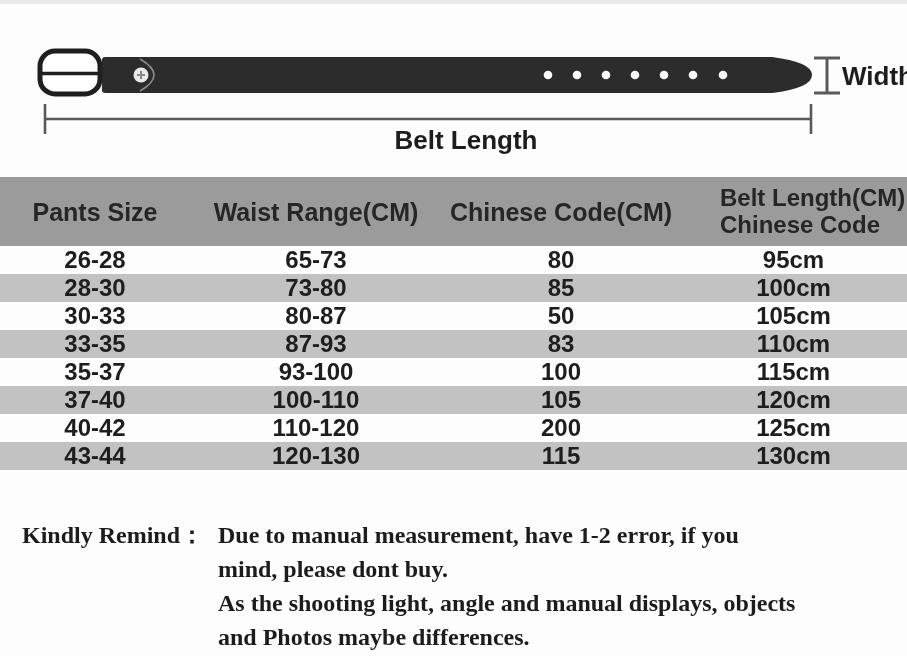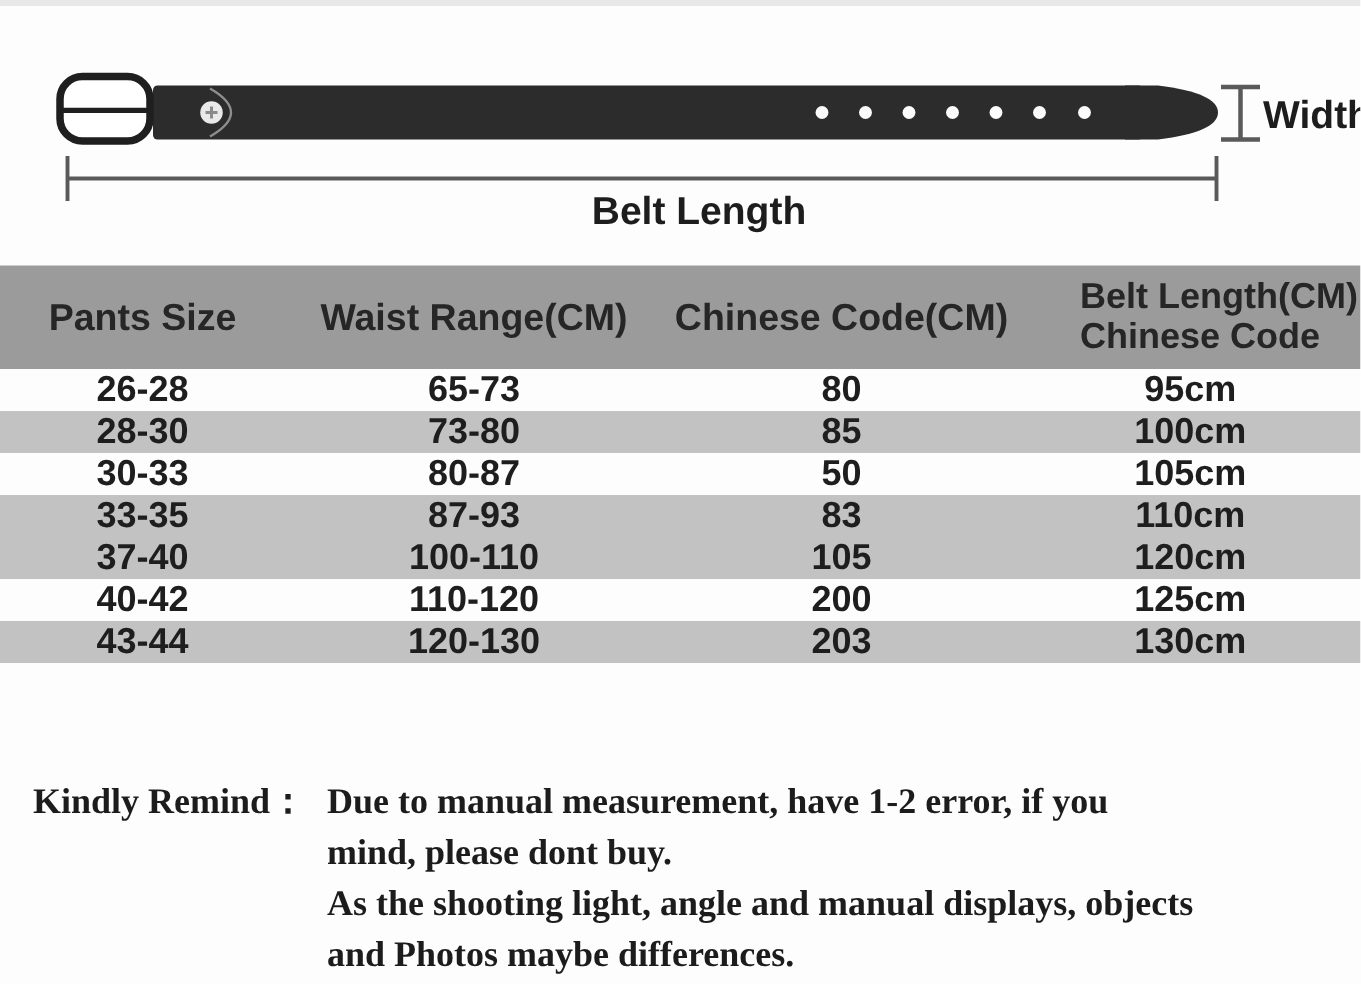--- a/index.html
+++ b/index.html
@@ -171,36 +171,42 @@
         <td>80-87</td>
         <td>50</td>
         <td>105cm</td>
       </tr>
       <tr class="alt">
         <td>33-35</td>
         <td>87-93</td>
         <td>83</td>
         <td>110cm</td>
       </tr>
+      <tr>
+        <td>35-37</td>
+        <td>93-100</td>
+        <td>100</td>
+        <td>115cm</td>
+      </tr>
       <tr class="alt">
         <td>37-40</td>
         <td>100-110</td>
         <td>105</td>
         <td>120cm</td>
       </tr>
       <tr>
         <td>40-42</td>
         <td>110-120</td>
         <td>200</td>
         <td>125cm</td>
       </tr>
       <tr class="alt">
         <td>43-44</td>
         <td>120-130</td>
-        <td>203</td>
+        <td>115</td>
         <td>130cm</td>
       </tr>
     </tbody>
   </table>
 
   <div class="remark">
     <div class="remark-label">Kindly Remind：</div>
     <div class="remark-lines">
       <div>Due to manual measurement, have 1-2 error, if you</div>
       <div>mind, please dont buy.</div>

